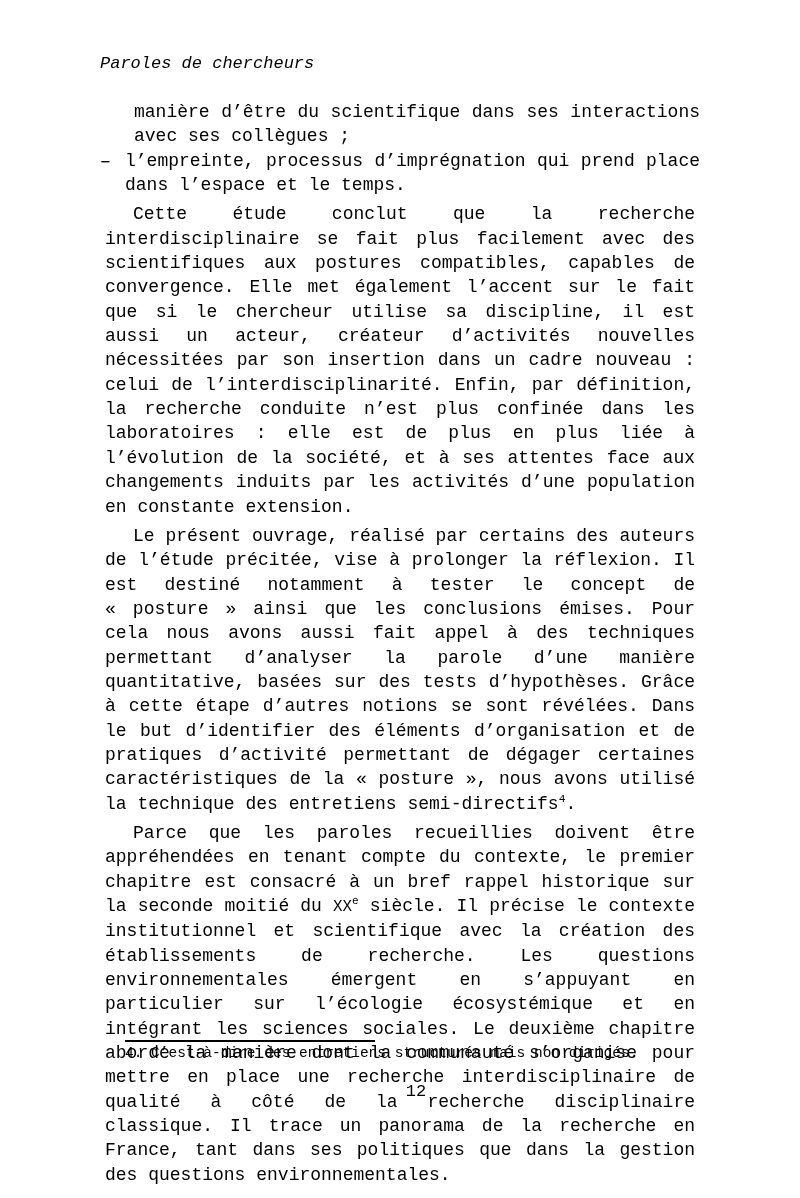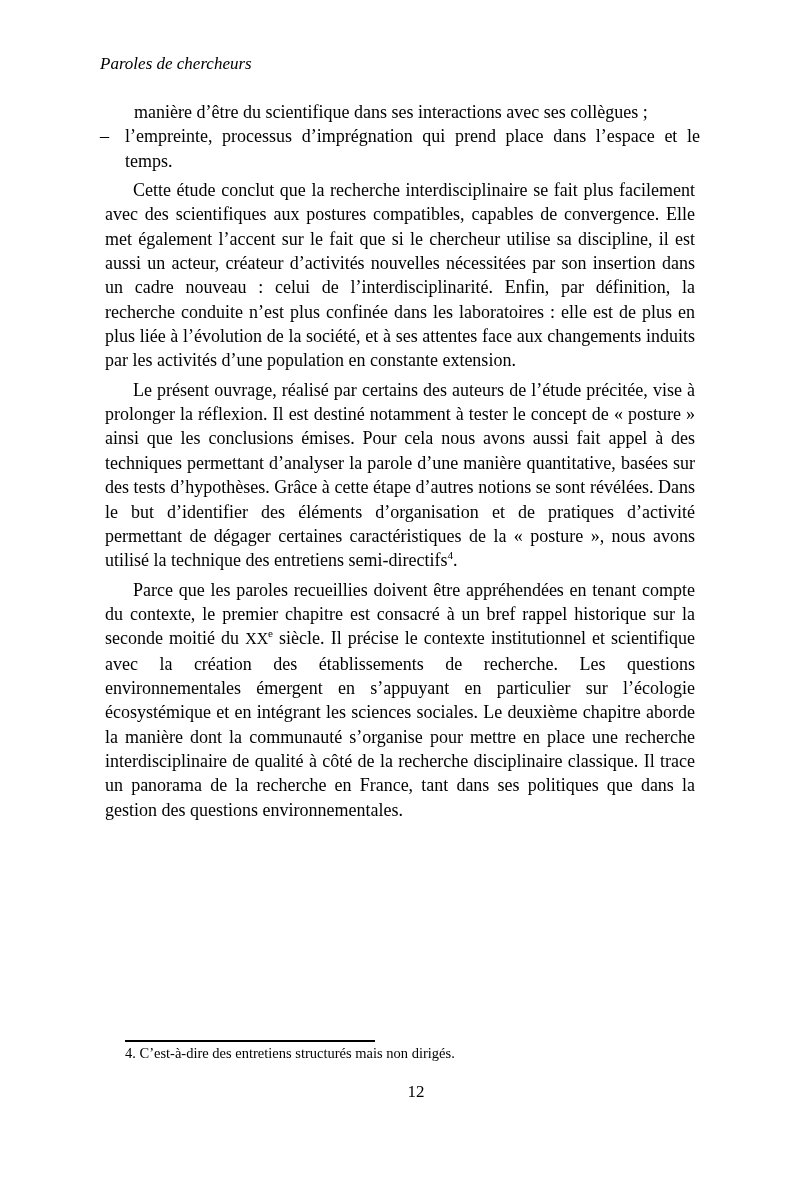--- a/index.html
+++ b/index.html
@@ -7,21 +7,21 @@
     margin: 0;
     padding: 0;
     background: #ffffff;
   }
   .page {
     position: relative;
     width: 800px;
     height: 1198px;
     background: #ffffff;
     color: #000000;
-    font-family: Liberation Serif, serif;
+    font-family: Liberation Mono, monospace;
     overflow: hidden;
   }
   .running-header {
     position: absolute;
     left: 100px;
     top: 54px;
     font-style: italic;
     font-size: 17px;
     line-height: 20px;
   }

